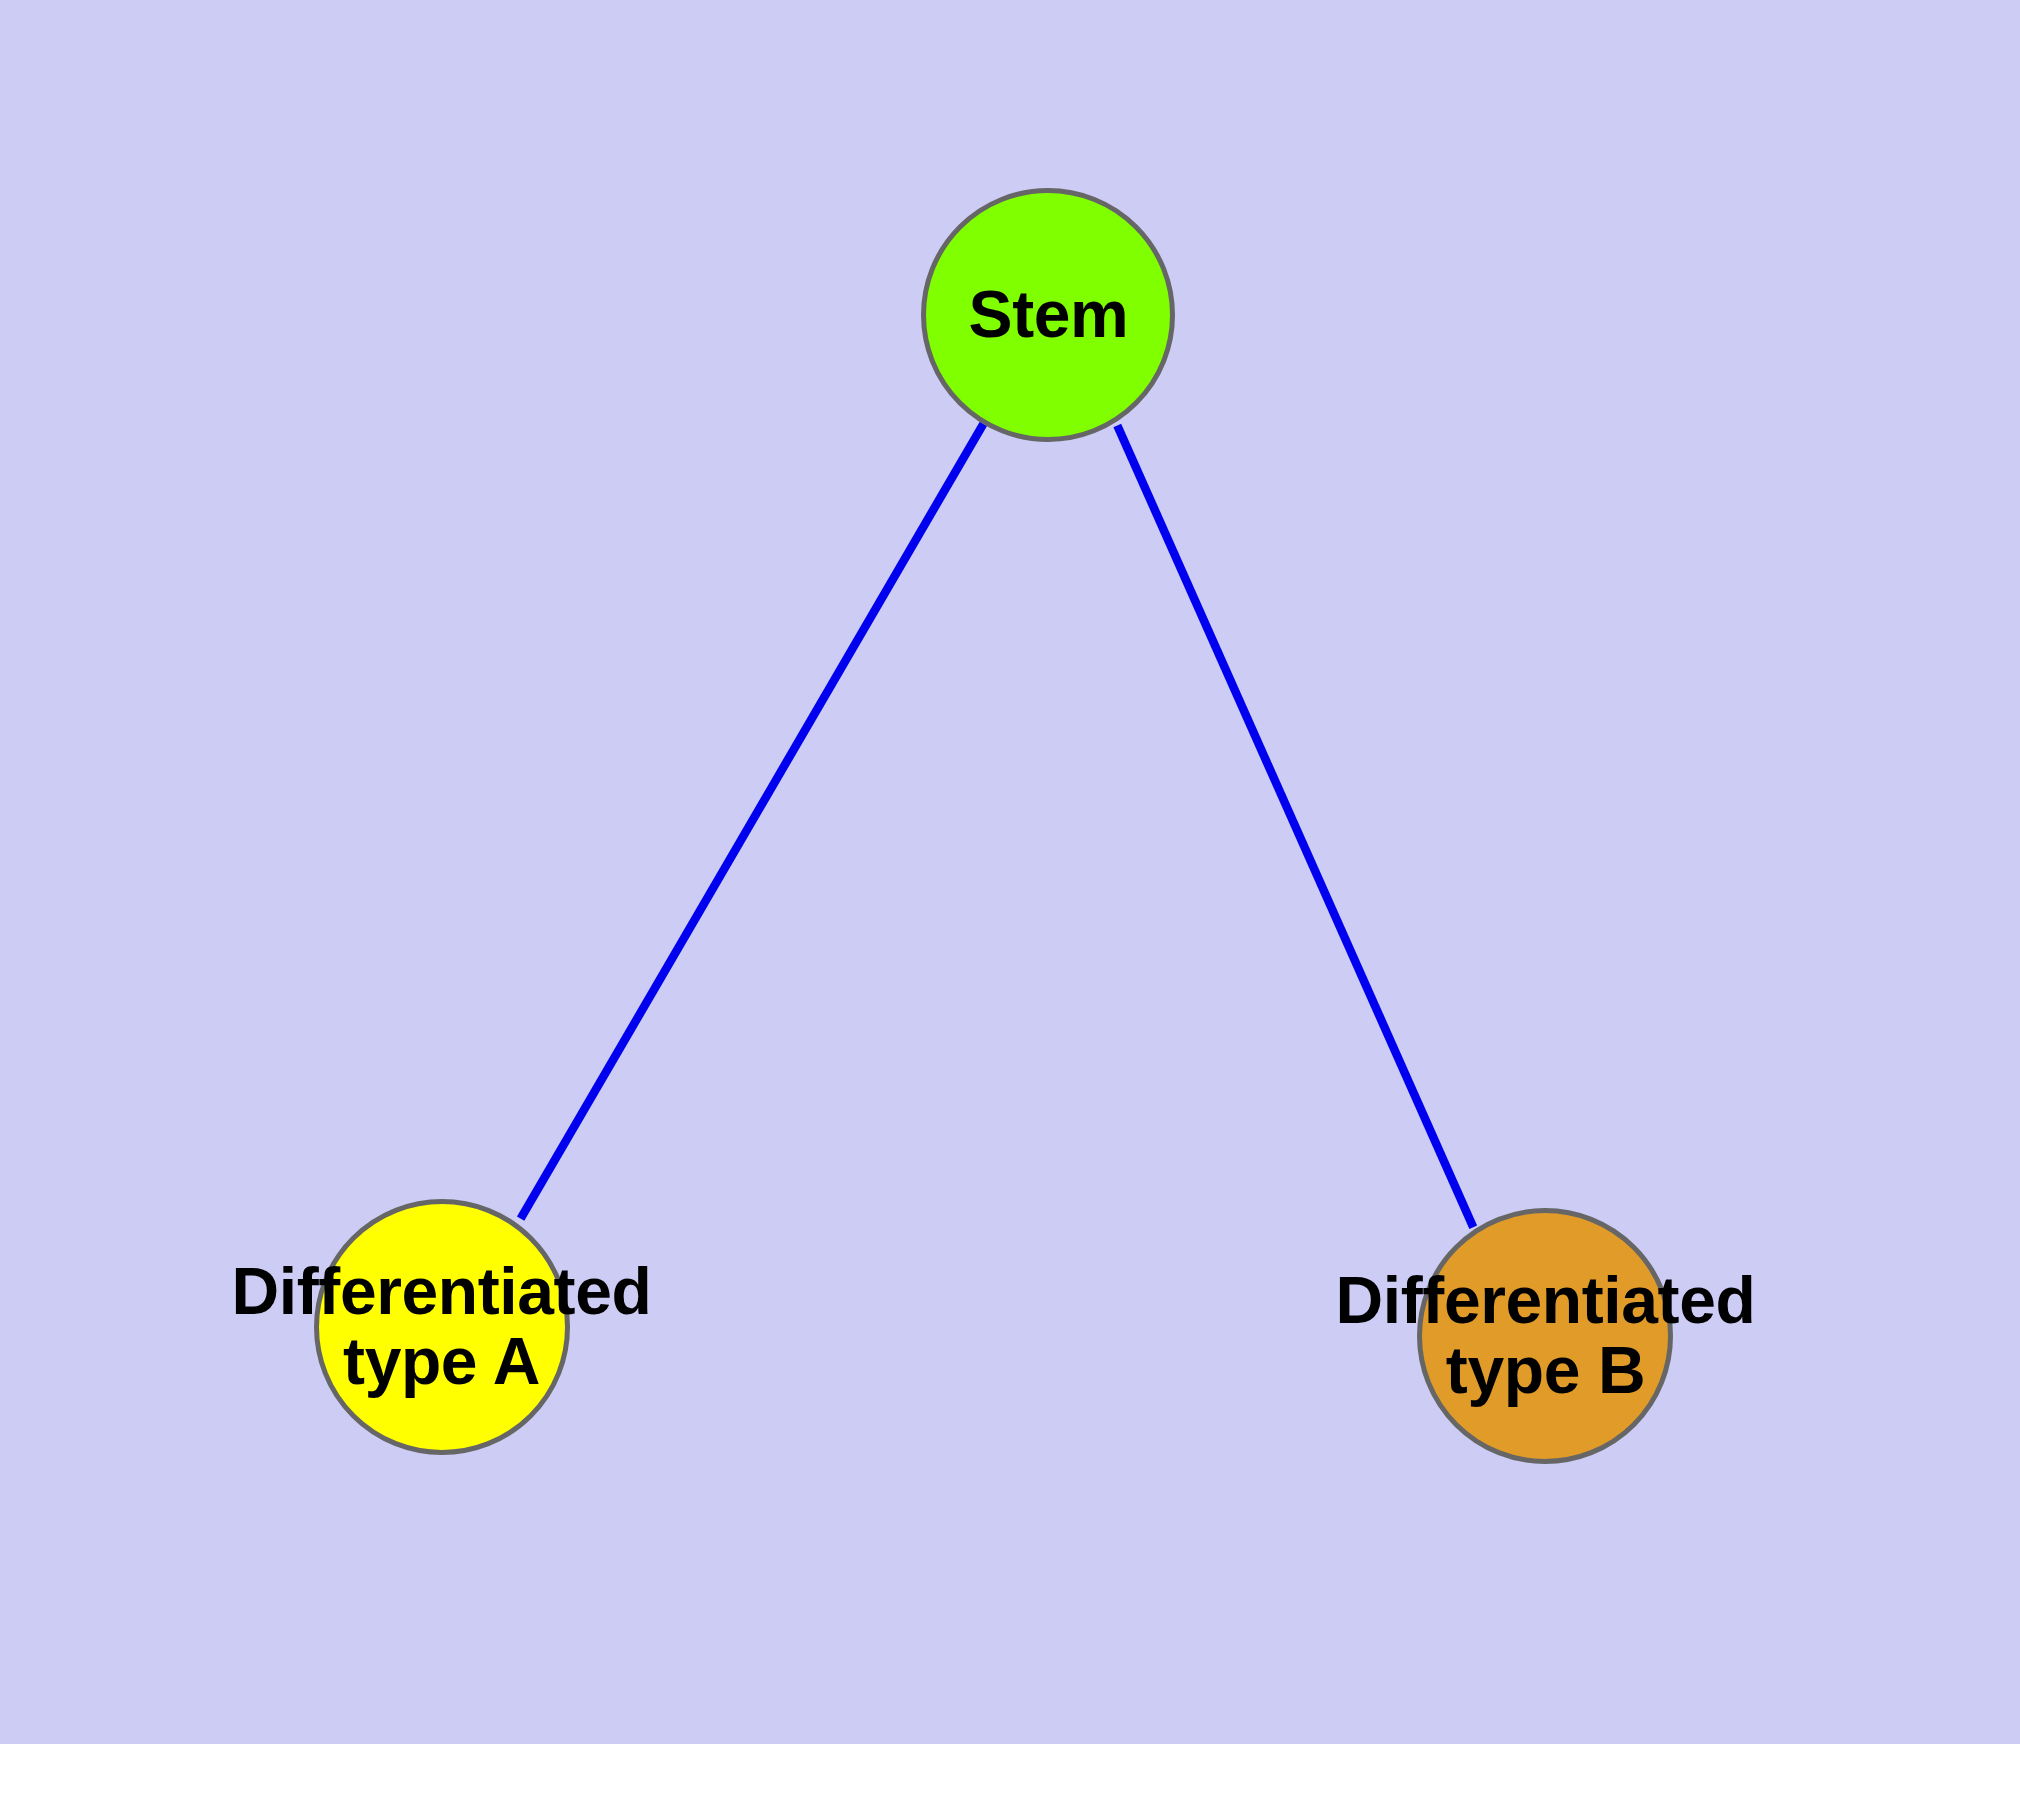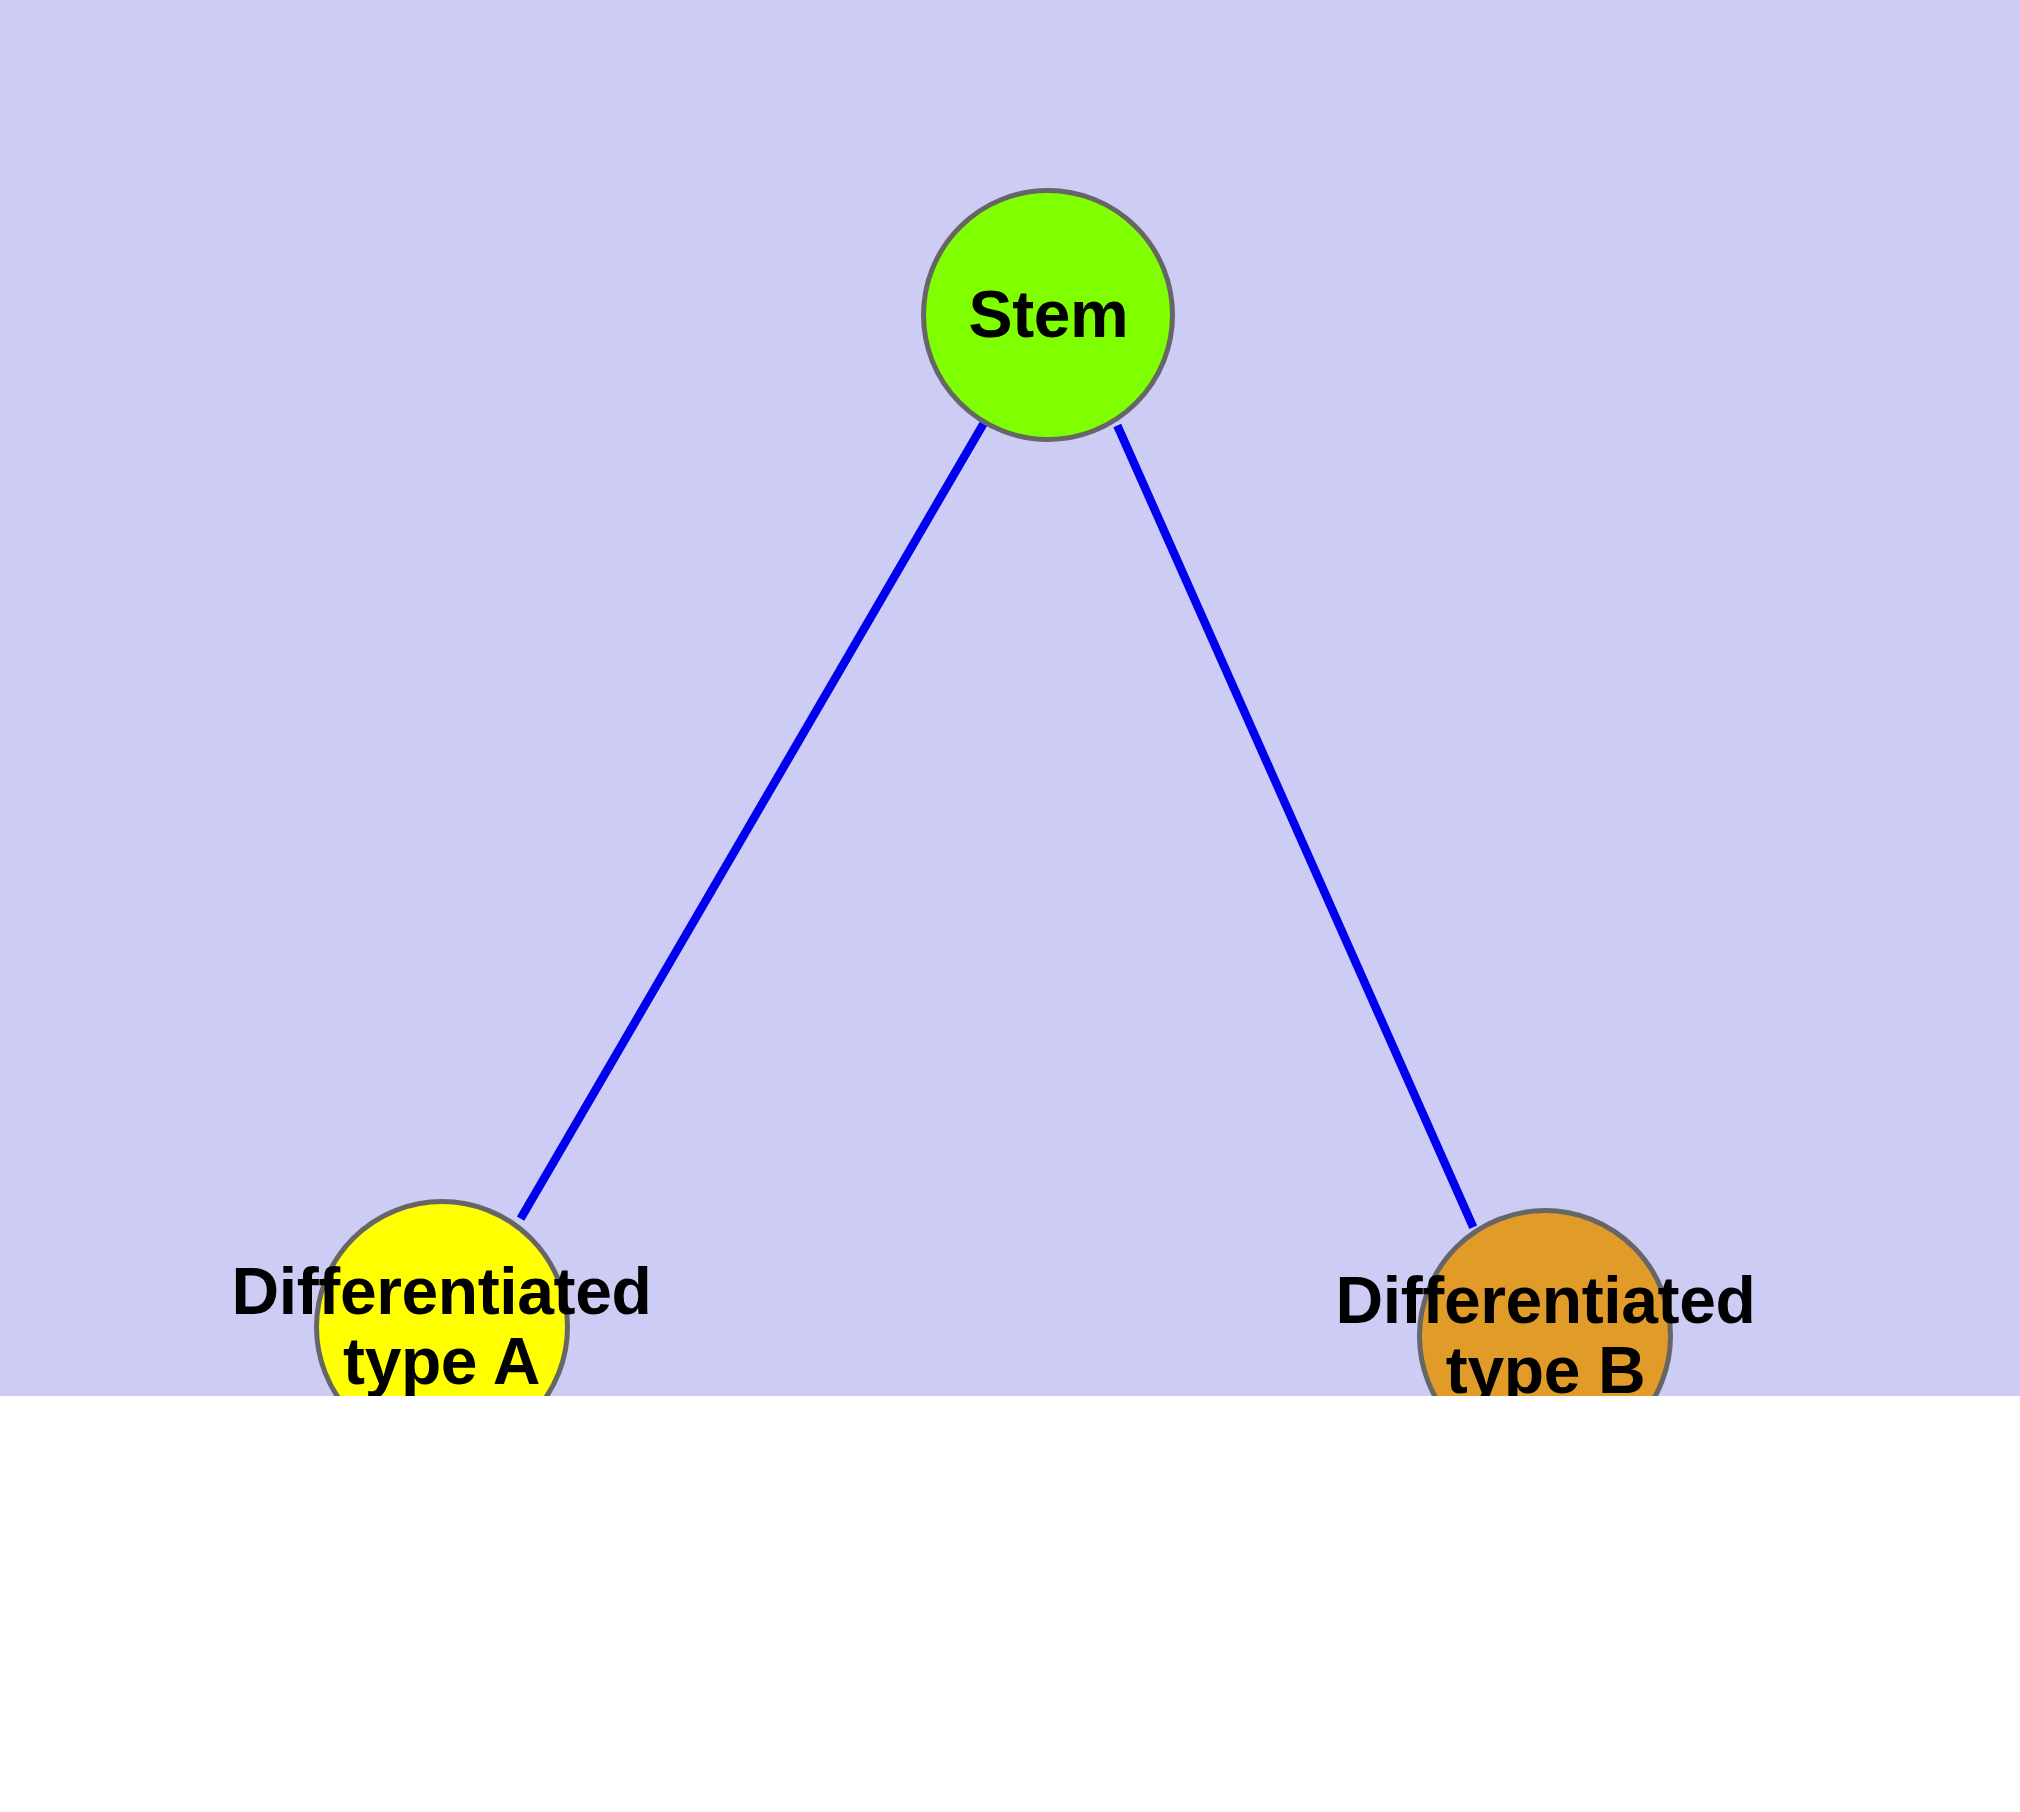--- a/index.html
+++ b/index.html
@@ -34,21 +34,21 @@
     color: #000000;
     font-weight: bold;
     line-height: 1.06;
     white-space: pre;
     letter-spacing: -0.4px;
   }
 </style>
 </head>
 <body>
 
-<div id="canvas" style="width: 2021px; height: 1396px; background: rgb(204, 204, 245);">
+<div id="canvas" style="width: 2021px; height: 1744px; background: rgb(204, 204, 245);">
 
   <svg id="edge-layer" viewBox="0 0 2384 2138" xmlns="http://www.w3.org/2000/svg" style="width: 2021px; height: 1812px;">
     <line x1="1160" y1="500" x2="614" y2="1438" stroke="#0000ee" stroke-width="10" stroke-linecap="butt"></line>
     <line x1="1318" y1="502" x2="1738" y2="1448" stroke="#0000ee" stroke-width="10" stroke-linecap="butt"></line>
   </svg>
 
   <div class="node" style="left: 921px; top: 188px; width: 254px; height: 254px; background: rgb(127, 255, 0); border-color: rgb(102, 102, 102); border-width: 5.1px;"></div>
   <div class="node" style="left: 314px; top: 1199px; width: 256px; height: 256px; background: rgb(255, 255, 0); border-color: rgb(102, 102, 102); border-width: 5.1px;"></div>
   <div class="node" style="left: 1417px; top: 1208px; width: 256px; height: 256px; background: rgb(224, 155, 40); border-color: rgb(102, 102, 102); border-width: 5.1px;"></div>
 

